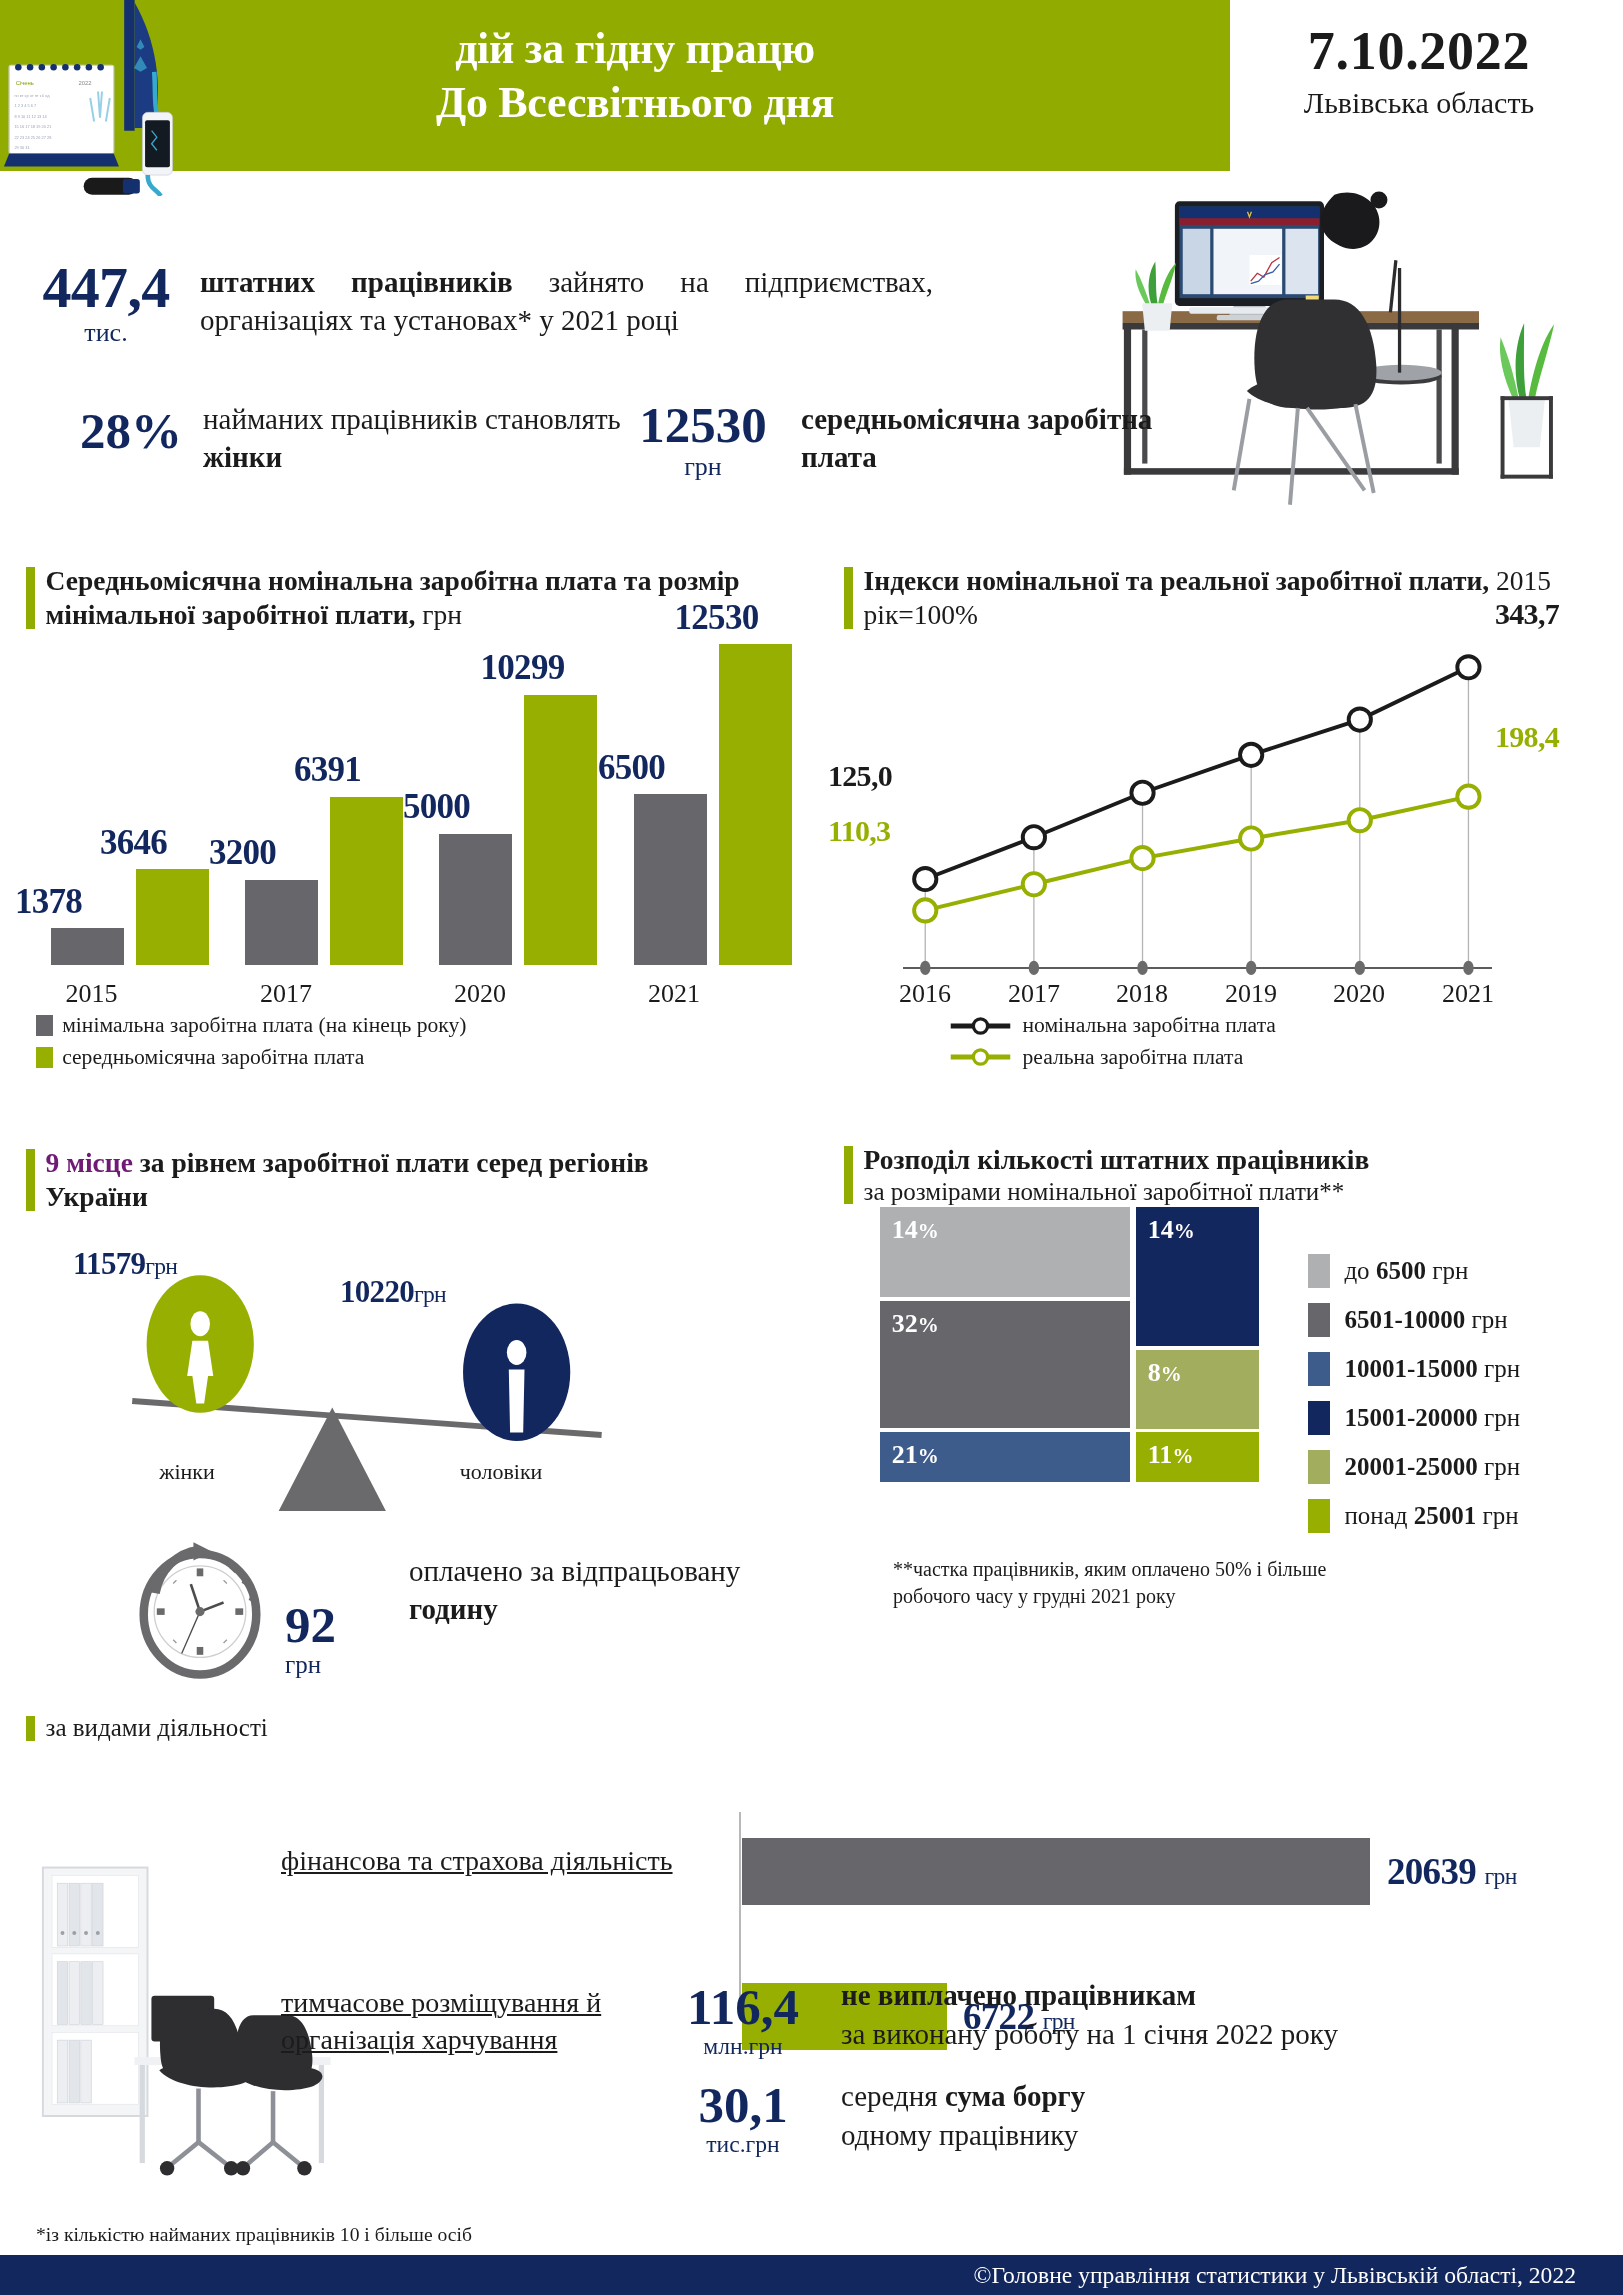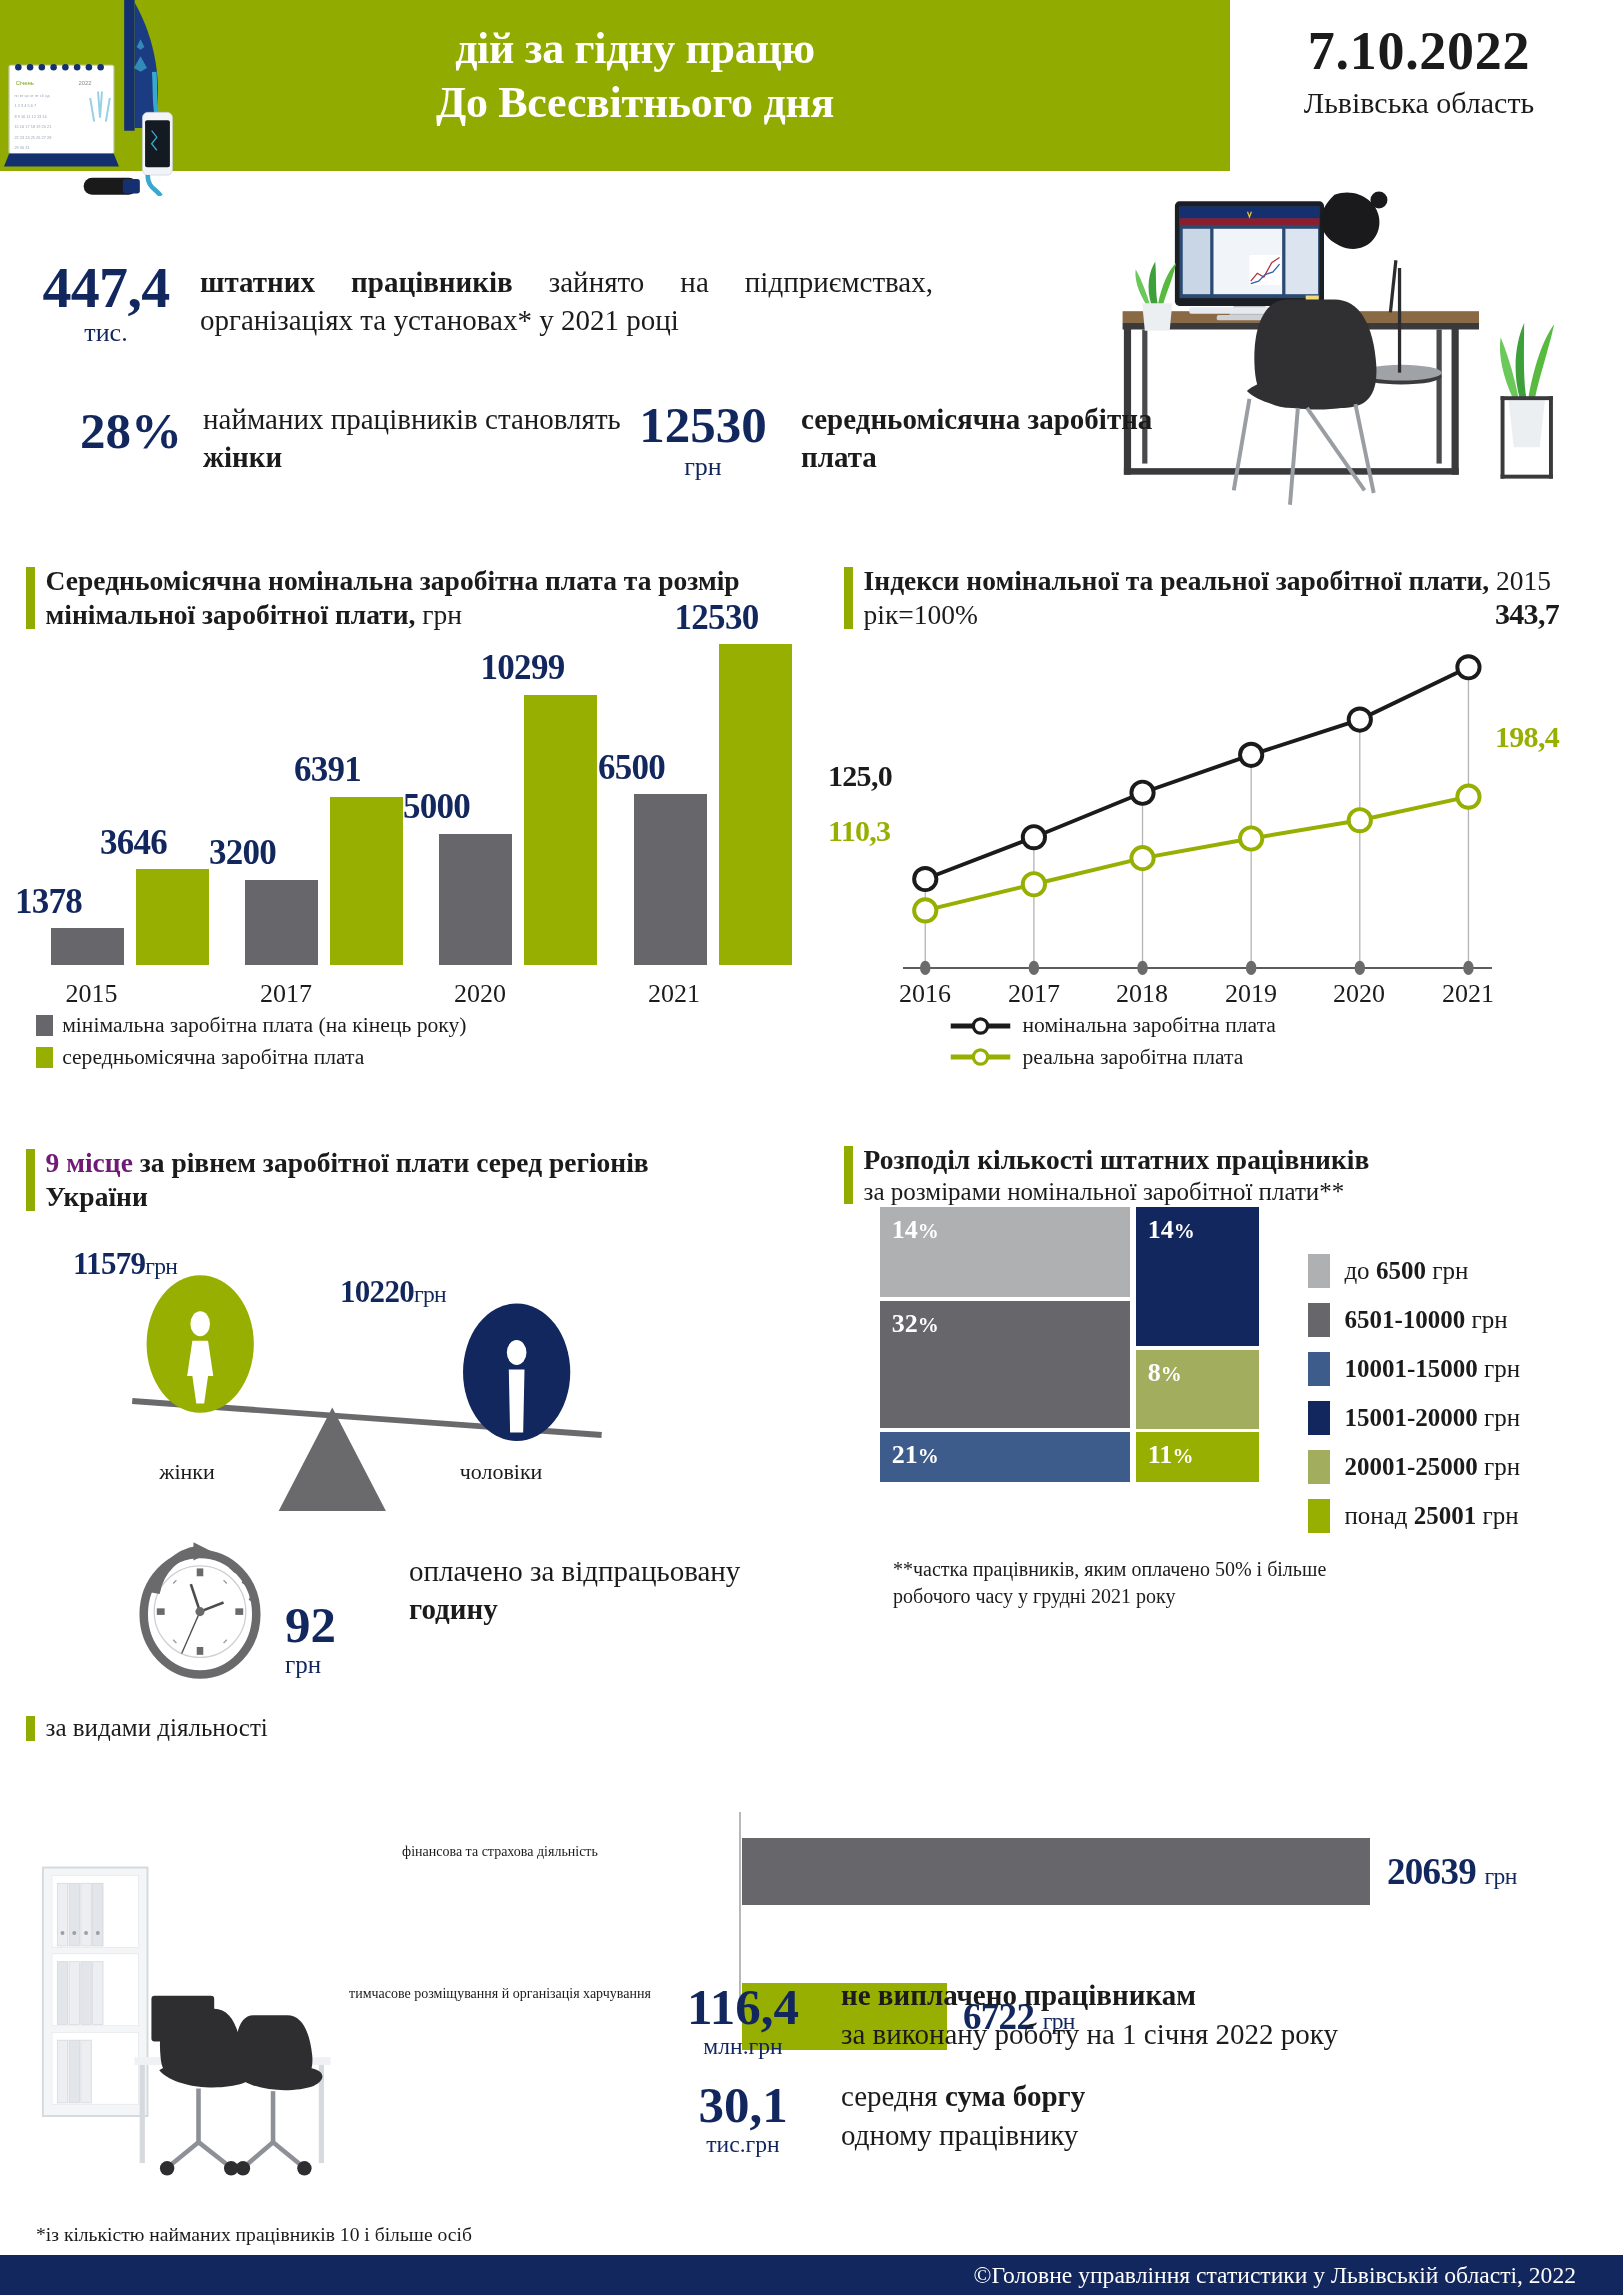--- a/index.html
+++ b/index.html
@@ -103,21 +103,21 @@
   .tmlegend { position:absolute; left:1308px; top:1246px; }
   .tmlegend .row { display:flex; align-items:center; height:49px; }
   .tmlegend .sw { width:22px; height:34px; margin-right:14.4px; }
   .tmlegend .lbl { font-size:25px; }
   .tmlegend .lbl b { font-weight:bold; }
   .tm-note { position:absolute; left:893px; top:1556px; width:497px; font-size:20px; line-height:1.35; }
   .hb-axis { position:absolute; left:739px; top:1812px; width:2px; height:203px; background:#b8b8b8; }
   .hb { position:absolute; }
   .hb.gray { background:#66666b; }
   .hb.green { background:#97af00; }
-  .hb-cat { position:absolute; text-align:center; font-size:14px; line-height:1.32; }
+  .hb-cat { position:absolute; text-align:left; font-size:28px; line-height:1.32;text-decoration:underline; }
   .hb-val { position:absolute; font-size:37px; font-weight:bold; color:#12275e; letter-spacing:-0.7px;}
   .hb-val .u { font-size:23.6px; font-weight:normal; }
   .shelf-art { position:absolute; left:23px; top:1861px; width:419px; height:340px; }
 
   
   .stat-1164 { position:absolute; left:648px; top:1982px; width:190px; text-align:center; }
   .stat-1164 .big { font-size:51px; font-weight:bold; color:#12275e; line-height:1;}
   .stat-1164 .unit { font-size:23.6px; color:#12275e; display:block;}
   .stat-1164-text { position:absolute; left:841px; top:1976px; width:752px; font-size:29px; line-height:1.35;}
   .stat-1164-text .b1 { font-weight:bold; }

